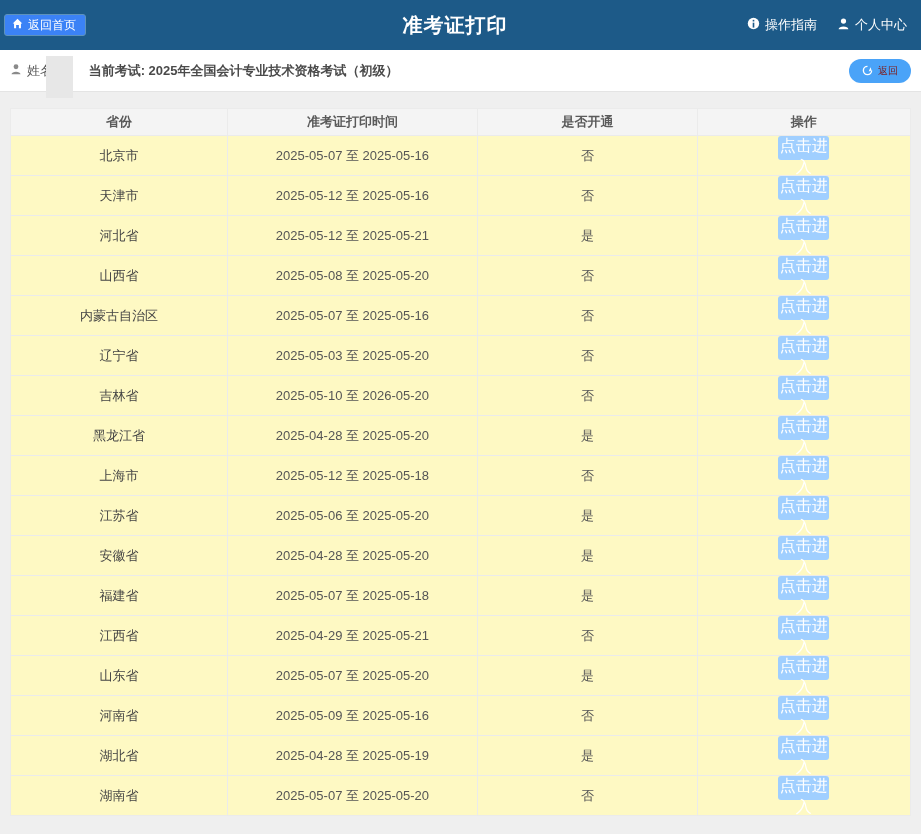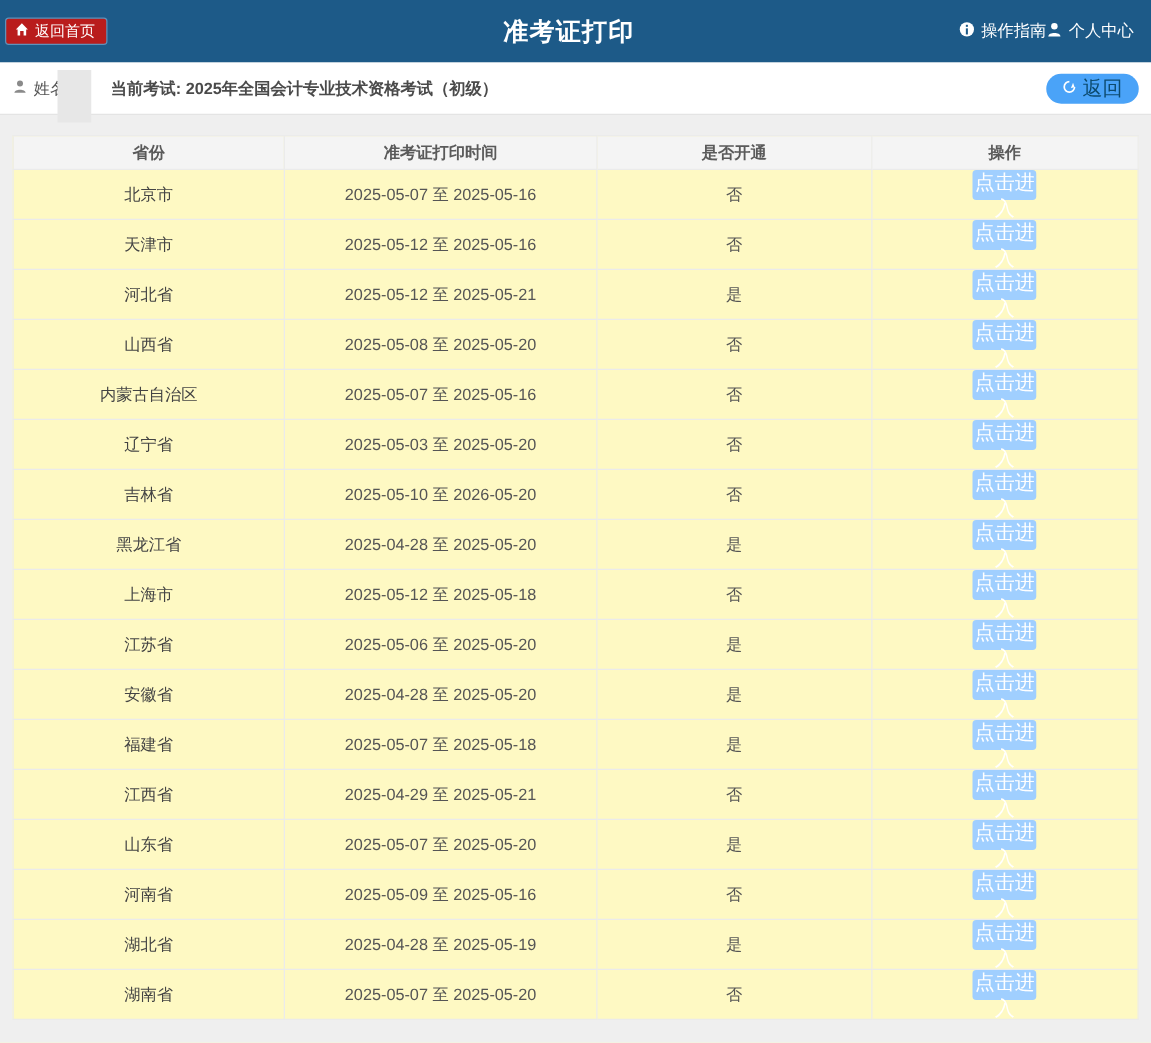--- a/index.html
+++ b/index.html
@@ -10,32 +10,32 @@
   }
 
   
   .app-header {
     height: 50px; background: #1d5a88; position: relative;
     display: flex; align-items: center;
   }
   .back-home-btn {
     position: absolute; left: 4px; top: 14px;
     display: inline-flex; align-items: center; gap: 5px;
-    background: #b91c1c; border: 1px solid #5d92bb; border-radius: 3px;
+    background: #3b82f6; border: 1px solid #5d92bb; border-radius: 3px;
     color: #fff; font-size: 12px; padding: 3px 9px 4px 7px; cursor: pointer;
     line-height: 1;
   }
   .app-title {
     position: absolute; left: 0; right: 11px; text-align: center;
     color: #fff; font-size: 20px; font-weight: bold; letter-spacing: 1px;
     pointer-events: none;
   }
   .header-links {
     position: absolute; right: 14px; top: 0; height: 50px;
-    display: flex; align-items: center; 
+    display: flex; align-items: center; gap: 20px;
   }
   .header-link {
     display: inline-flex; align-items: center; gap: 5px;
     color: #fff; font-size: 13px; cursor: pointer;
   }
 
   
   .info-bar {
     height: 42px; background: #fff; position: relative;
     display: flex; align-items: center; padding: 0 10px;
@@ -46,21 +46,21 @@
   .name-redacted {
     position: absolute; left: 46px; top: 6px; width: 27px; height: 42px;
     background: #e7e7e7; z-index: 2;
   }
   .current-exam { margin-left: 32px; font-weight: bold; color: #4a4a4a; }
   .return-btn {
     position: absolute; right: 10px; top: 9px;
     display: inline-flex; align-items: center; gap: 5px;
     height: 24px; padding: 4px 13px;
     background: #4aa3f8; border: none; border-radius: 12px;
-    color: #0c4a6e; font-size: 16px; cursor: pointer;
+    color: #7f1d1d; font-size: 10px; cursor: pointer;
   }
 
   
   .table-wrap { margin: 16px 10px 0; }
   table {
     width: 100%; border-collapse: collapse; background: #fef9c3;
     table-layout: fixed;
   }
   th, td { border: 1px solid #ebebeb; text-align: center; padding: 0; }
   th {

